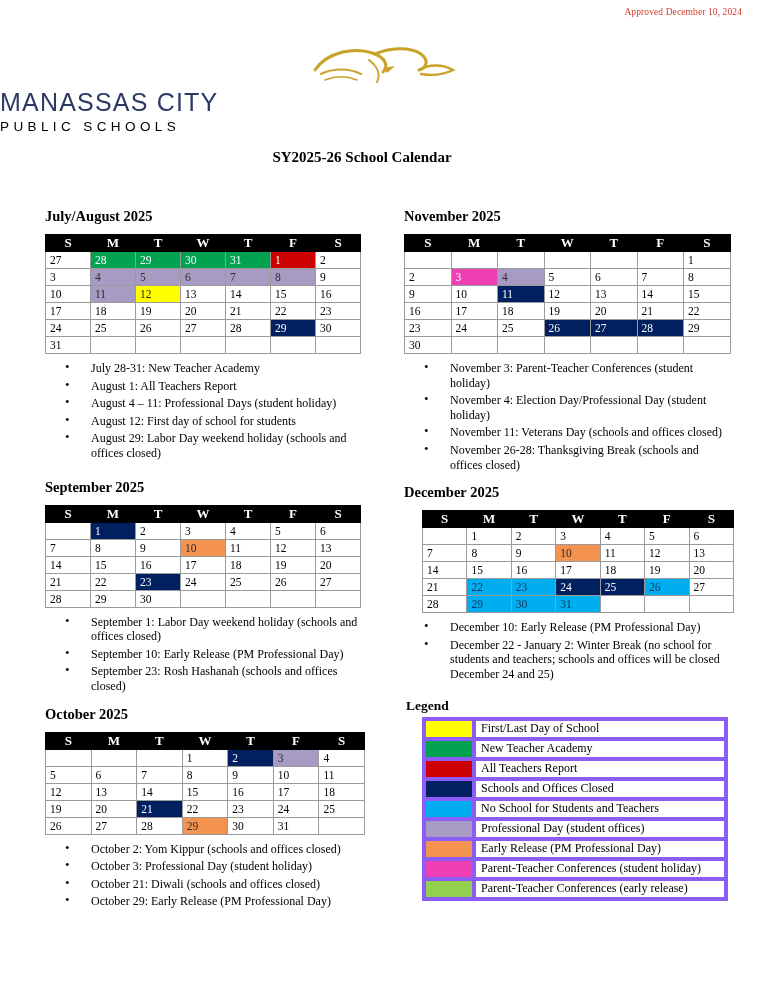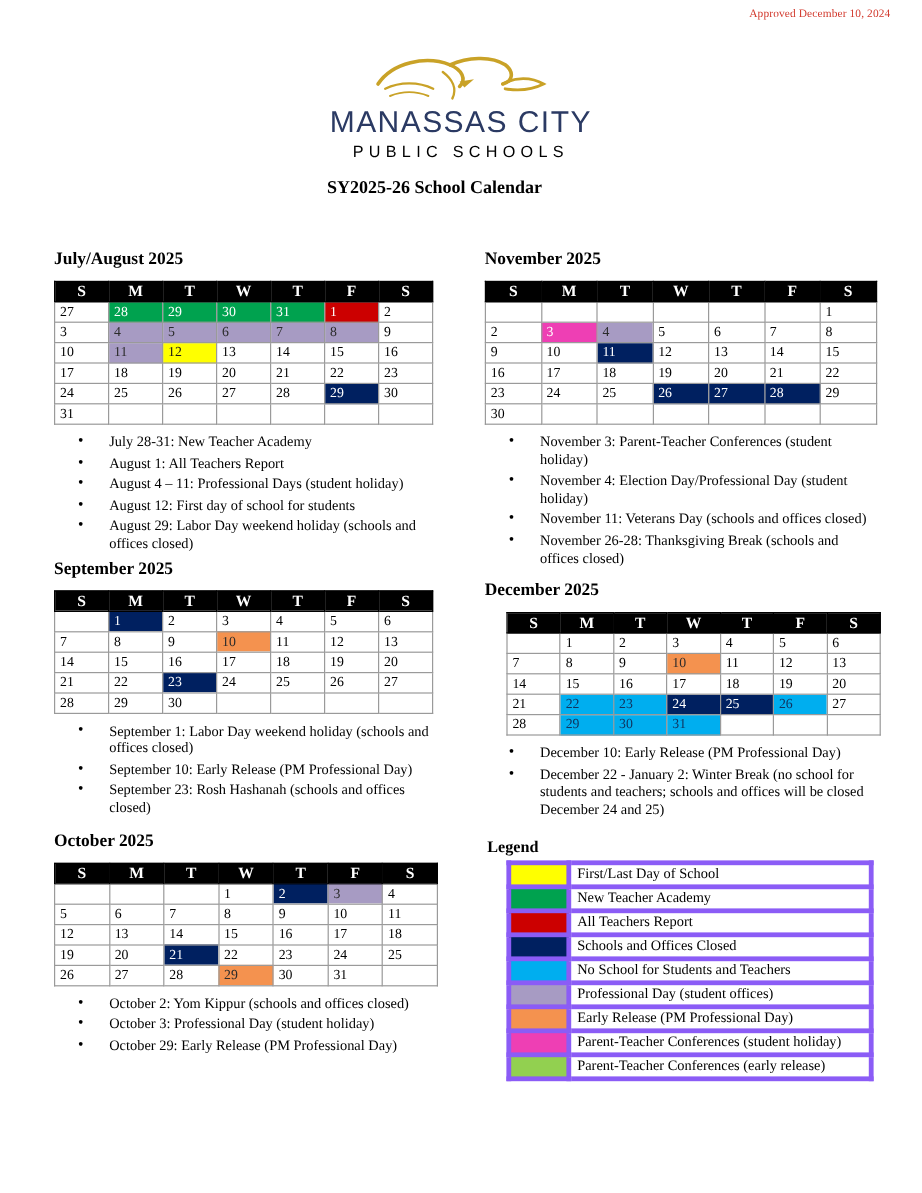--- a/index.html
+++ b/index.html
@@ -12,21 +12,21 @@
     overflow:hidden;
   }
   .approved{
     position:absolute;top:7px;right:26px;
     font-size:9.5px;color:#d23a2e;
     font-family:"Liberation Serif", serif;
     letter-spacing:.1px;
   }
   .logo-wrap{
     position:absolute;top:44px;left:0;width:768px;
-    text-align:center;
+    text-align:left;
   }
   .logo-bird{display:block;margin:0 auto;}
   .logo-name{
     font-family:"Liberation Sans", sans-serif;
     color:#2b3a63;
     font-size:25px;
     letter-spacing:1.2px;
     margin-top:-4px;
     font-weight:400;
   }
@@ -216,21 +216,21 @@
     </table>
     <ul class="notes">
         <li>July 28-31: New Teacher Academy</li>
         <li>August 1: All Teachers Report</li>
         <li>August 4 – 11: Professional Days (student holiday)</li>
         <li>August 12: First day of school for students</li>
         <li>August 29: Labor Day weekend holiday (schools and offices closed)</li>
       </ul>
   </div>
 
-  <div style="margin-top:5px">
+  <div style="margin-top:18px">
     <div class="month-title">September 2025</div>
     <table class="cal w-40">
       <thead>
           <tr>
         <th>S</th>
         <th>M</th>
         <th>T</th>
         <th>W</th>
         <th>T</th>
         <th>F</th>
@@ -350,20 +350,21 @@
             <td class="c-orange">29</td>
             <td>30</td>
             <td>31</td>
             <td></td>
           </tr>
         </tbody>
     </table>
     <ul class="notes">
         <li>October 2: Yom Kippur (schools and offices closed)</li>
         <li>October 3: Professional Day (student holiday)</li>
+        <li>October 21: Diwali (schools and offices closed)</li>
         <li>October 29: Early Release (PM Professional Day)</li>
       </ul>
   </div>
 </div>
 
 <div class="col col-right">
   <div>
     <div class="month-title">November 2025</div>
     <table class="cal w-41">
       <thead>

